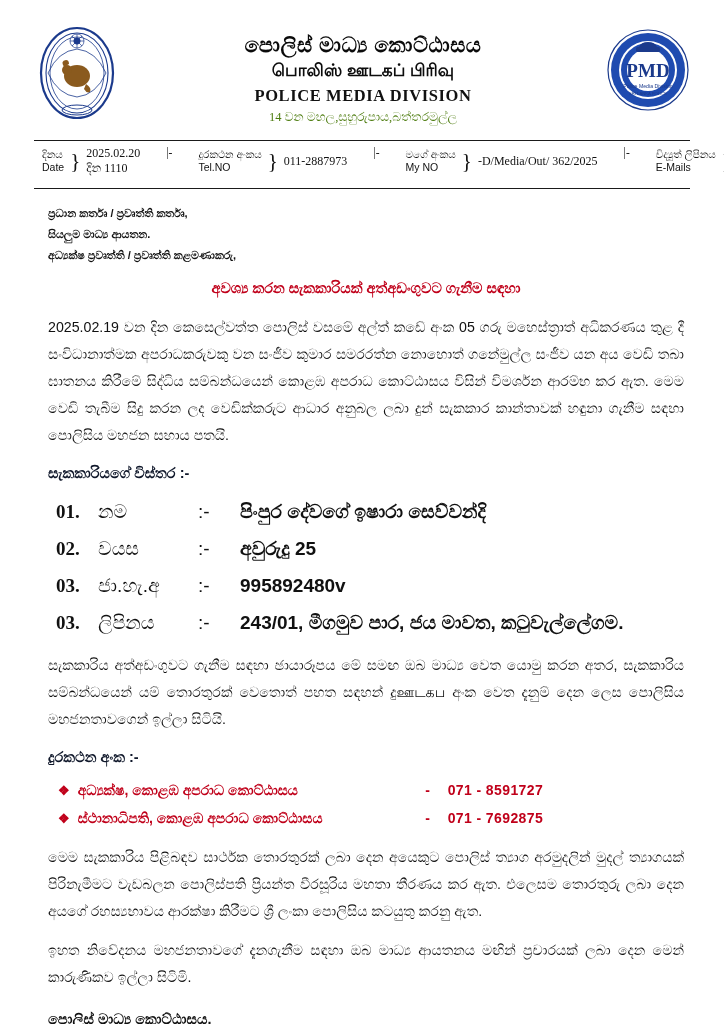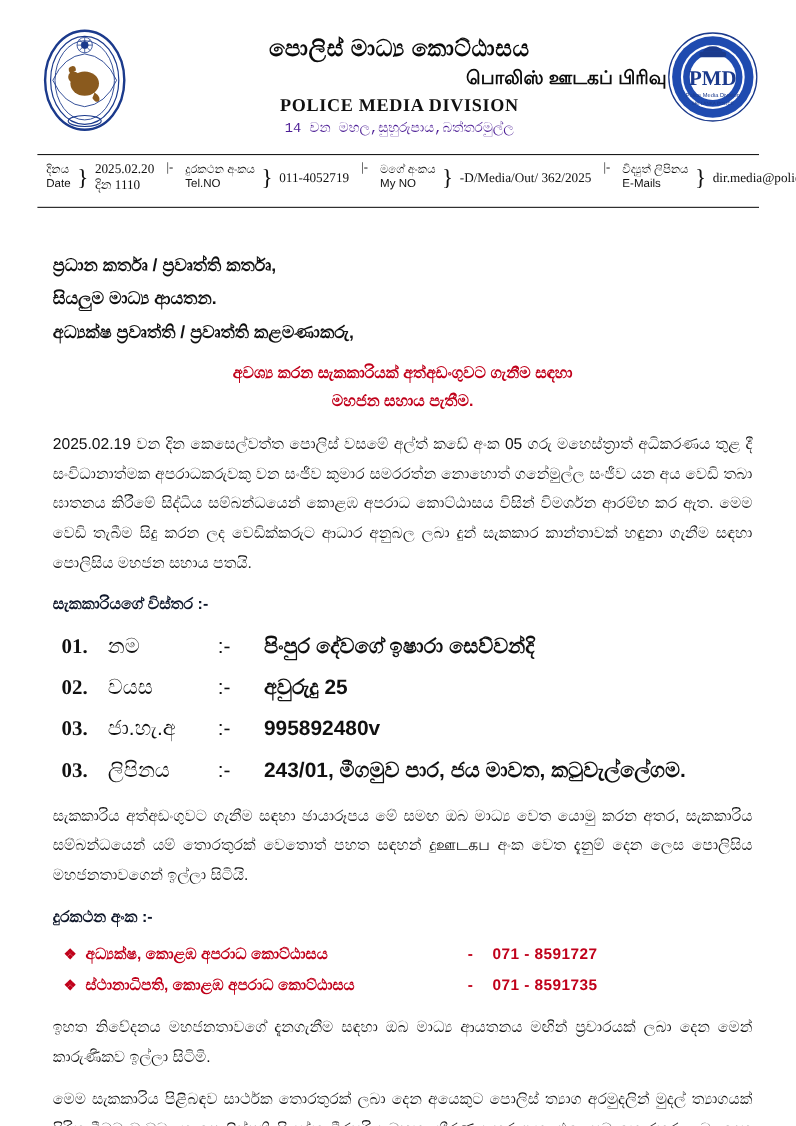--- a/index.html
+++ b/index.html
@@ -51,34 +51,33 @@
     line-height: 1.25;
     color: #0b0b0b;
   }
   .title-ta {
     font-family: "Liberation Sans", sans-serif;
     font-size: 17px;
     font-weight: bold;
     line-height: 1.35;
     margin-top: 2px;
     color: #0b0b0b;
-    text-align: right;
   }
   .title-en {
     font-family: "Liberation Serif", serif;
     font-size: 16.5px;
     font-weight: bold;
     letter-spacing: .6px;
     margin-top: 3px;
   }
   .title-addr {
-    font-family: Liberation Mono, monospace;
+    font-family: Liberation Serif, serif;
     font-size: 12.5px;
     margin-top: 4px;
-    color: #4c1d95;
+    color: #4d7c0f;
   }
 
   .pmd-logo {
     width: 84px;
     height: 84px;
     flex: 0 0 84px;
     margin-top: 4px;
   }
 
   
@@ -86,21 +85,21 @@
     border-top: 1.6px solid #1a1a1a;
     margin-top: 6px;
   }
   .rule.thin { border-top-width: 1.1px; }
 
   .meta {
     display: flex;
     align-items: stretch;
     font-size: 11.5px;
     padding: 5px 0 6px 0;
-    gap: 1px;
+    gap: 16px;
   }
   .meta-cell {
     display: flex;
     align-items: center;
     gap: 6px;
     padding: 0 8px;
     flex: 0 0 auto;
     white-space: nowrap;
   }
   .meta-cell.grow { flex: 1 1 auto; }
@@ -126,24 +125,23 @@
 
   
   .body {
     padding: 14px 6px 0 14px;
     font-size: 14.5px;
     line-height: 1.75;
     font-family: "Liberation Sans", sans-serif;
   }
   .addressee {
     font-weight: bold;
-    font-size: 16px;
+    font-size: 11px;
     line-height: 1.9;
     margin-bottom: 6px;
-    margin-top: 24px;
   }
   .subject {
     color: #c0001a;
     font-weight: bold;
     text-align: center;
     font-size: 14.5px;
     line-height: 1.7;
     margin: 10px 0 14px 0;
   }
   .para {
@@ -273,21 +271,21 @@
     </div>
 
     <span class="dash">|-</span>
 
     <div class="meta-cell">
       <span class="meta-labels">
         <span>දුරකථන අංකය</span>
         <span class="l2">Tel.NO</span>
       </span>
       <span class="brace">}</span>
-      <span class="meta-val">011-4052719</span>
+      <span class="meta-val">011-2887973</span>
     </div>
 
     <span class="dash">|-</span>
 
     <div class="meta-cell">
       <span class="meta-labels">
         <span>මගේ අංකය</span>
         <span class="l2">My NO</span>
       </span>
       <span class="brace">}</span>
@@ -311,21 +309,20 @@
   <div class="body">
 
     <div class="addressee">
       <div>ප්‍රධාන කර්තෘ / ප්‍රවෘත්ති කර්තෘ,</div>
       <div>සියලුම මාධ්‍ය ආයතන.</div>
       <div>අධ්‍යක්ෂ ප්‍රවෘත්ති / ප්‍රවෘත්ති කළමණාකරු,</div>
     </div>
 
     <div class="subject">
       <div>අවශ්‍ය කරන සැකකාරියක් අත්අඩංගුවට ගැනීම සඳහා</div>
-      <div>මහජන සහාය පැතීම.</div>
     </div>
 
     <p class="para">2025.02.19 වන දින කෙසෙල්වත්ත පොලිස් වසමේ අල්ත් කඩේ අංක 05 ගරු මහෙස්ත්‍රාත් අධිකරණය තුළ දී සංවිධානාත්මක අපරාධකරුවකු වන සංජීව කුමාර සමරරත්න නොහොත් ගනේමුල්ල සංජීව යන අය වෙඩි තබා ඝාතනය කිරීමේ සිද්ධිය සම්බන්ධයෙන් කොළඹ අපරාධ කොට්ඨාසය විසින් විමර්ශන ආරම්භ කර ඇත. මෙම වෙඩි තැබීම සිදු කරන ලද වෙඩික්කරුට ආධාර අනුබල ලබා දුන් සැකකාර කාන්තාවක් හඳුනා ගැනීම සඳහා පොලිසිය මහජන සහාය පතයි.</p>
 
     <div class="section-head">සැකකාරියගේ විස්තර :-</div>
 
     <table class="details">
       <tbody>
           <tr>
         <td class="num">01.</td>
@@ -362,23 +359,23 @@
       <div class="phone-row">
         <span class="bullet">❖</span>
         <span class="phone-name">අධ්‍යක්ෂ, කොළඹ අපරාධ කොට්ඨාසය</span>
         <span class="phone-dash">-</span>
         <span class="phone-num">071 - 8591727</span>
       </div>
       <div class="phone-row">
         <span class="bullet">❖</span>
         <span class="phone-name">ස්ථානාධිපති, කොළඹ අපරාධ කොට්ඨාසය</span>
         <span class="phone-dash">-</span>
-        <span class="phone-num">071 - 8591735</span>
+        <span class="phone-num">071 - 7692875</span>
       </div>
     </div>
 
+    <p class="para">මෙම සැකකාරිය පිළිබඳව සාර්ථක තොරතුරක් ලබා දෙන අයෙකුට පොලිස් ත්‍යාග අරමුදලින් මුදල් ත්‍යාගයක් පිරිනැමීමට වැඩබලන පොලිස්පති ප්‍රියන්ත වීරසූරිය මහතා තීරණය කර ඇත. එලෙසම තොරතුරු ලබා දෙන අයගේ රහස්‍යභාවය ආරක්ෂා කිරීමට ශ්‍රී ලංකා පොලිසිය කටයුතු කරනු ඇත.</p>
+
     <p class="para">ඉහත නිවේදනය මහජනතාවගේ දැනගැනීම සඳහා ඔබ මාධ්‍ය ආයතනය මඟින් ප්‍රචාරයක් ලබා දෙන මෙන් කාරුණිකව ඉල්ලා සිටිමි.</p>
-
-    <p class="para">මෙම සැකකාරිය පිළිබඳව සාර්ථක තොරතුරක් ලබා දෙන අයෙකුට පොලිස් ත්‍යාග අරමුදලින් මුදල් ත්‍යාගයක් පිරිනැමීමට වැඩබලන පොලිස්පති ප්‍රියන්ත වීරසූරිය මහතා තීරණය කර ඇත. එලෙසම තොරතුරු ලබා දෙන අයගේ රහස්‍යභාවය ආරක්ෂා කිරීමට ශ්‍රී ලංකා පොලිසිය කටයුතු කරනු ඇත.</p>
 
     <div class="signoff">පොලිස් මාධ්‍ය කොට්ඨාසය.</div>
   </div>
 </div>
 
 </body></html>

